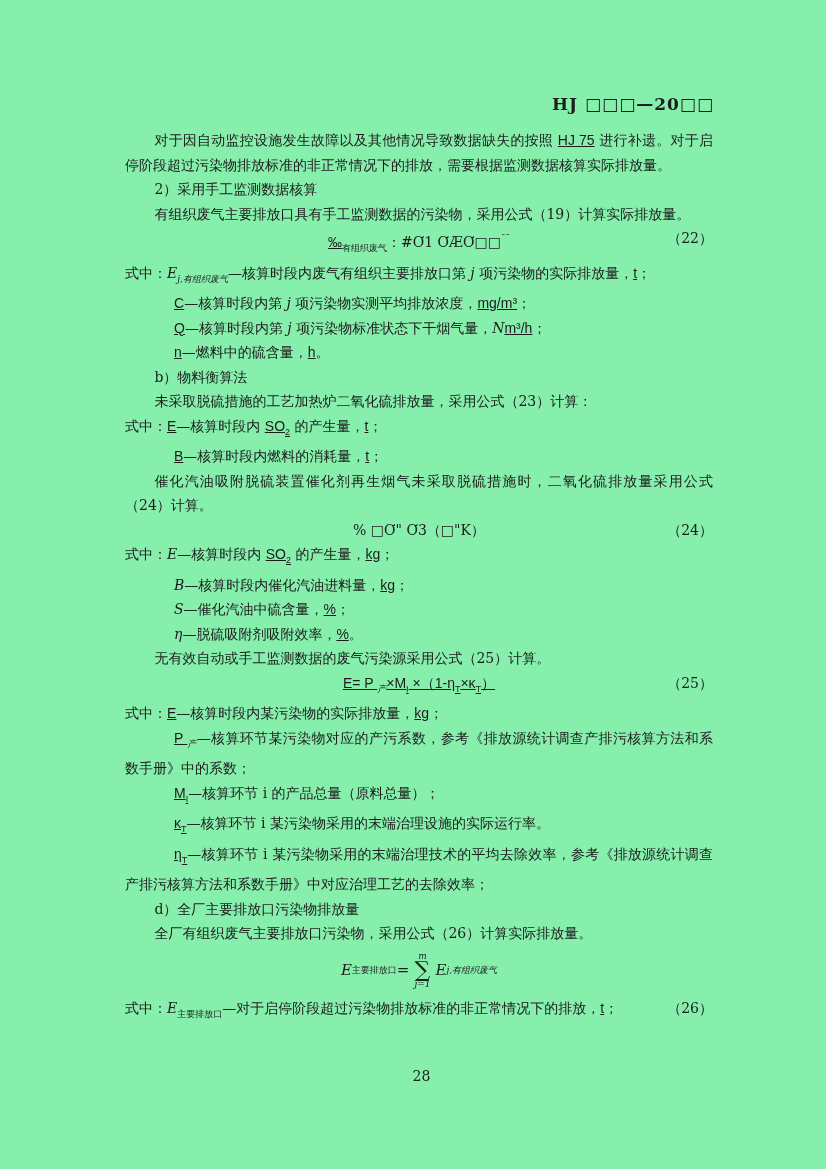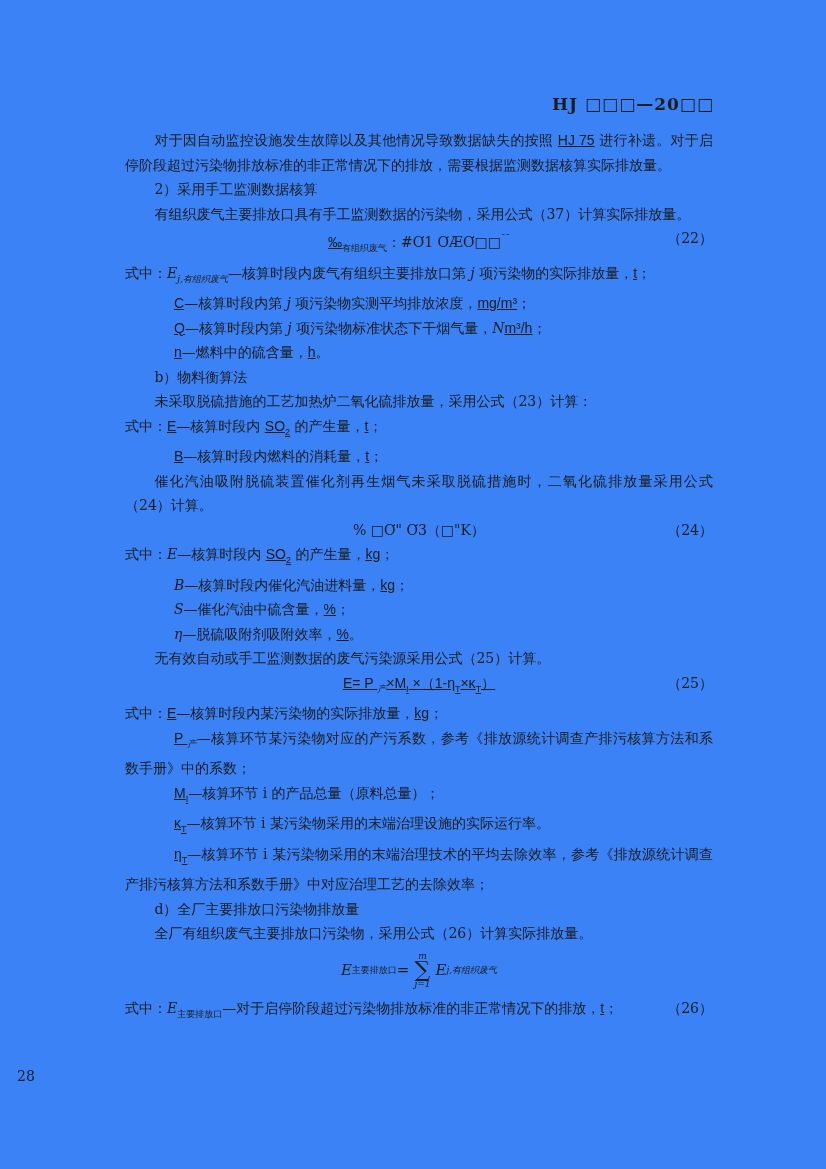--- a/index.html
+++ b/index.html
@@ -1,21 +1,21 @@
 <!DOCTYPE html>
 <html><head>
 <meta charset="utf-8">
 <style>
   html,body{margin:0;padding:0;}
   body{
     width:826px;height:1169px;position:relative;background:#ffffff;
     font-family:"DejaVu Serif","Liberation Serif",serif;color:#1c1c1c;
     overflow:hidden;
   }
-  .page{position:absolute;inset:0;background:#3b82f6;}
+  .page{position:absolute;inset:0;background:#86efac;}
   .hdr{
     position:absolute;top:94px;right:112px;
     font-family:"DejaVu Serif","Liberation Serif",serif;
     font-weight:bold;font-size:17px;letter-spacing:1px;
   }
   .content{position:absolute;left:125px;top:128px;width:588px;}
   .line{font-size:14px;line-height:24.5px;margin:0;text-align:justify;}
   .ind{text-indent:2.1em;}
   .def{text-indent:3.5em;}
   .frow{position:relative;text-align:center;text-indent:0;}
@@ -24,31 +24,31 @@
   .si{font-family:"DejaVu Serif",serif;font-style:italic;}
   .sub{font-size:9px;vertical-align:-4px;letter-spacing:0;}
   .sup{font-size:9px;vertical-align:6px;}
   .f26row{
     height:50px;display:flex;align-items:center;justify-content:center;
     font-size:15px;text-indent:0;
   }
   .sumwrap{display:inline-flex;flex-direction:column;align-items:center;margin:0 5px;line-height:1;}
   .sumtop,.sumbot{font-size:9px;font-style:italic;font-family:"DejaVu Serif",serif;}
   .sumsym{font-size:22px;line-height:0.85;font-style:normal;}
-  .ftr{position:absolute;left:0;right:0;top:1068px;font-size:14px;margin-left:17px;}
+  .ftr{position:absolute;left:0;right:0;top:1068px;text-align:center;font-size:14px;margin-left:17px;}
 </style>
 </head>
 <body>
 
 <div class="page">
   <div class="hdr">HJ □□□—20□□</div>
   <div class="content">
       <p class="line ind"><span>对于因自动监控设施发生故障以及其他情况导致数据缺失的按照 </span><span class="v">HJ 75</span><span> 进行补遗。对于启停阶段超过污染物排放标准的非正常情况下的排放，需要根据监测数据核算实际排放量。</span></p>
       <p class="line ind"><span>2）采用手工监测数据核算</span></p>
-      <p class="line ind"><span>有组织废气主要排放口具有手工监测数据的污染物，采用公式（37）计算实际排放量。</span></p>
+      <p class="line ind"><span>有组织废气主要排放口具有手工监测数据的污染物，采用公式（19）计算实际排放量。</span></p>
       <div class="line frow"><span><span class="v">‰</span><span class="sub">有组织废气</span><span>：#Ơ1 ƠÆƠ□□</span><span class="sup">¯¯</span></span><span class="num">（22）</span></div>
       <p class="line"><span>式中：</span><span class="si">E</span><span class="sub si">j,有组织废气</span><span>—核算时段内废气有组织主要排放口第 </span><span class="si">j</span><span> 项污染物的实际排放量，</span><span class="v">t</span><span>；</span></p>
       <p class="line def"><span class="v">C</span><span>—核算时段内第 </span><span class="si">j</span><span> 项污染物实测平均排放浓度，</span><span class="v">mg/m³</span><span>；</span></p>
       <p class="line def"><span class="v">Q</span><span>—核算时段内第 </span><span class="si">j</span><span> 项污染物标准状态下干烟气量，</span><span class="si">N</span><span class="v">m³/h</span><span>；</span></p>
       <p class="line def"><span class="v">n</span><span>—燃料中的硫含量，</span><span class="v">h</span><span>。</span></p>
       <p class="line ind"><span>b）物料衡算法</span></p>
       <p class="line ind"><span>未采取脱硫措施的工艺加热炉二氧化硫排放量，采用公式（23）计算：</span></p>
       <p class="line"><span>式中：</span><span class="v">E</span><span>—核算时段内 </span><span class="v">SO</span><span class="v sub">2</span><span> 的产生量，</span><span class="v">t</span><span>；</span></p>
       <p class="line def"><span class="v">B</span><span>—核算时段内燃料的消耗量，</span><span class="v">t</span><span>；</span></p>
       <p class="line ind"><span>催化汽油吸附脱硫装置催化剂再生烟气未采取脱硫措施时，二氧化硫排放量采用公式（24）计算。</span></p>

